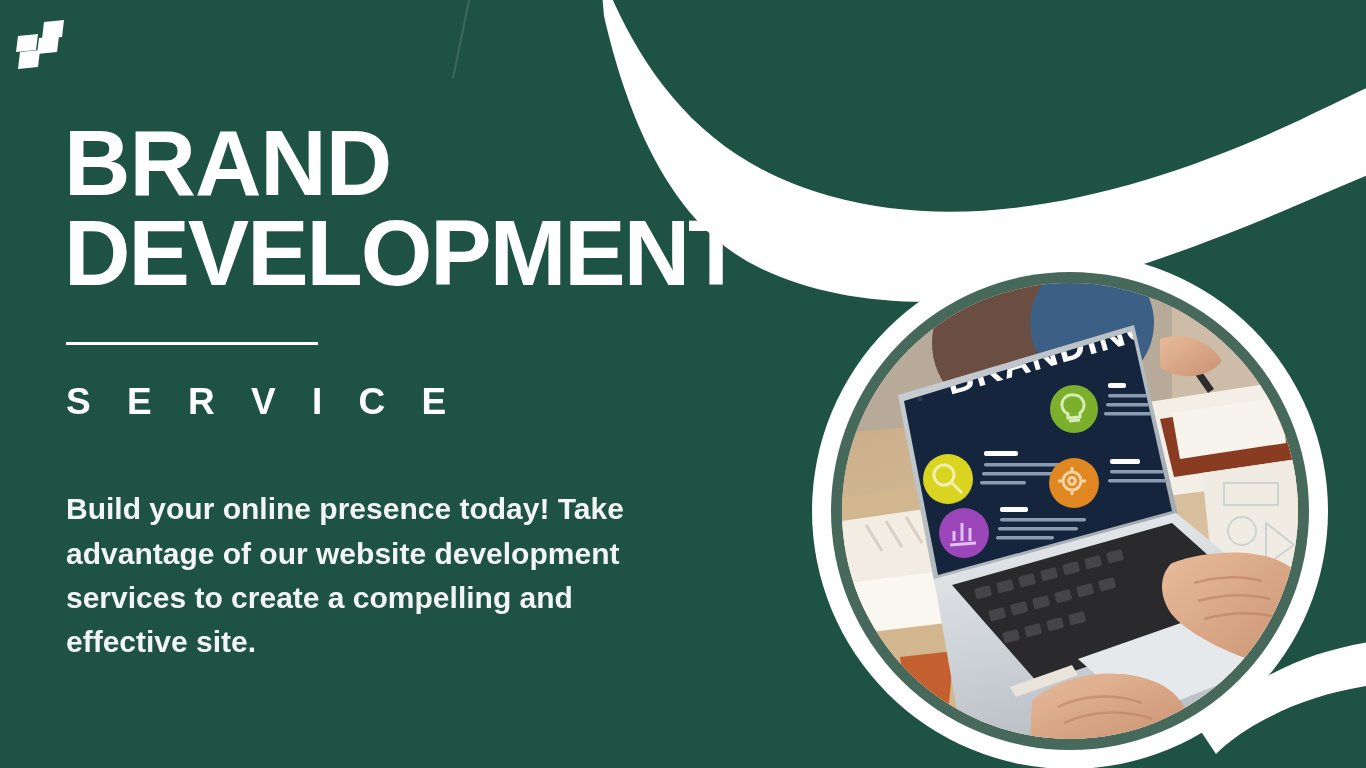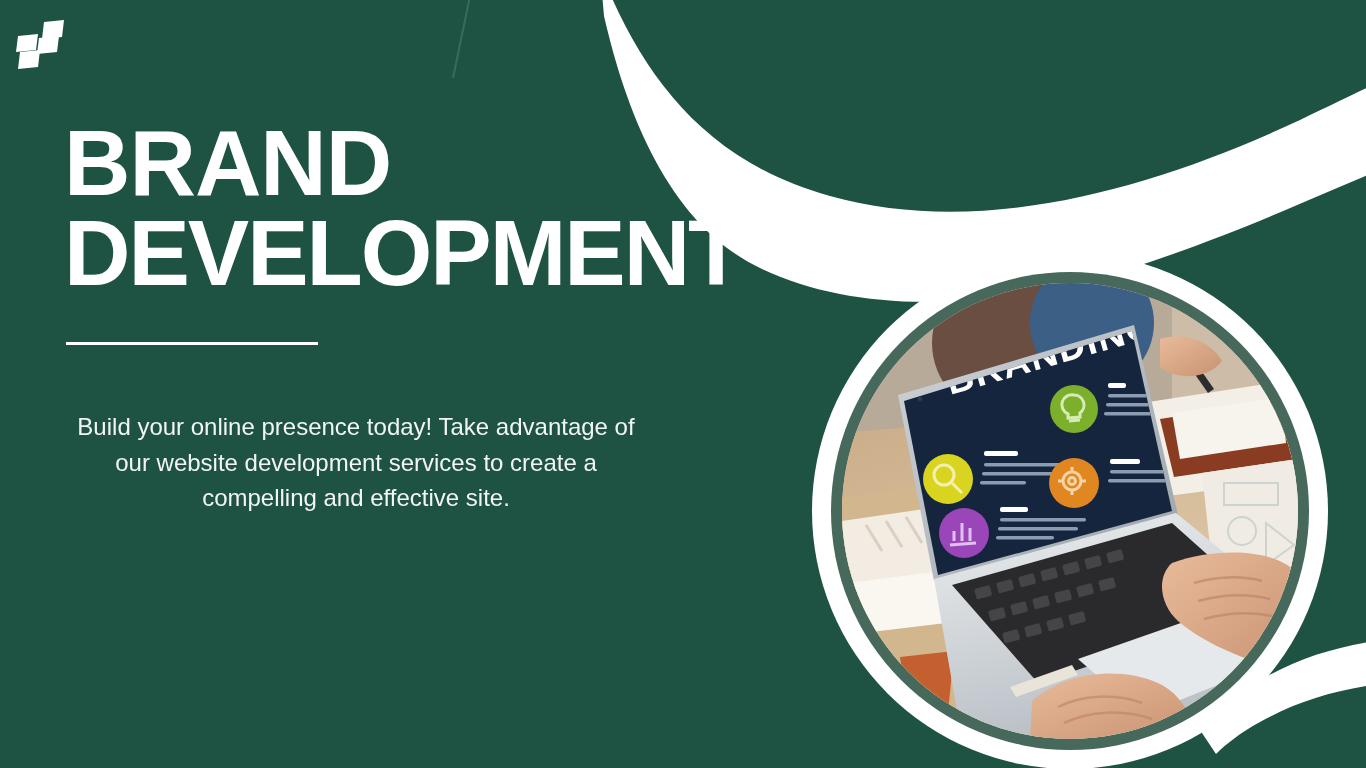--- a/index.html
+++ b/index.html
@@ -69,26 +69,25 @@
   .subhead {
     color: #ffffff;
     font-weight: 700;
     font-size: 37px;
     letter-spacing: 13px;
     margin: 36px 0 0 2px;
   }
 
   .body-copy {
     color: #f2f5f3;
-    font-size: 24px;
+    font-size: 30px;
     line-height: 1.48;
-    font-weight: 400;
+    font-weight: 700;
     margin: 64px 0 0 2px;
     max-width: 580px;
-    text-align: center;
   }
 
   
   .footer {
     position: absolute;
     left: 64px;
     top: 700px;
     display: flex;
     align-items: center;
     gap: 16px;
@@ -184,20 +183,21 @@
   </svg>
 
   <div class="content">
     <h1 class="headline">
       <span>BRAND</span>
       <span class="line2">DEVELOPMENT</span>
     </h1>
 
     <div class="rule"></div>
 
+    <div class="subhead">S E R V I C E</div>
 
     <p class="body-copy">Build your online presence today! Take advantage of our website development services to create a compelling and effective site.</p>
   </div>
 
 
   <div class="photo-wrap">
     <div class="ring-white"></div>
     <div class="ring-sage"></div>
     <div class="photo">
       <svg viewBox="0 0 456 456" width="456" height="456">

